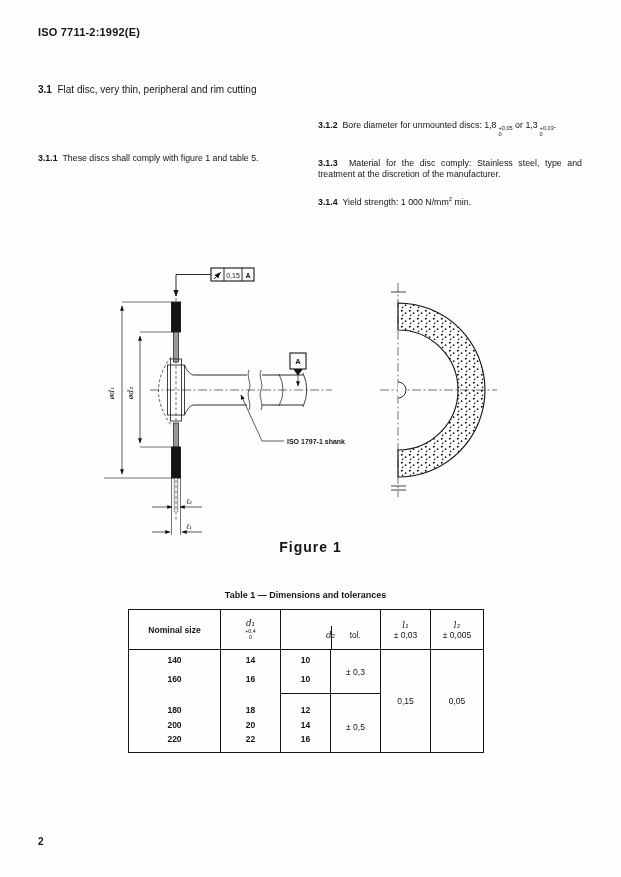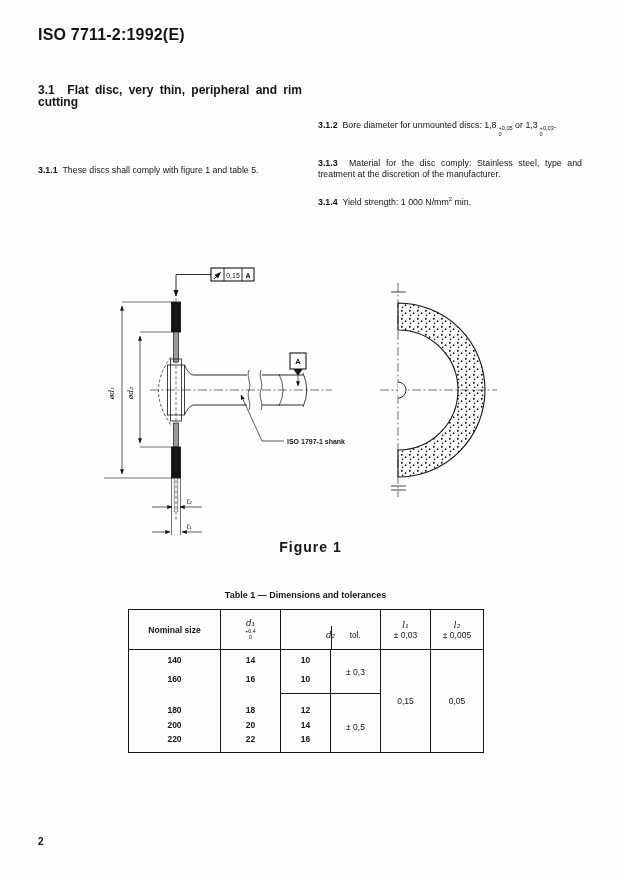--- a/index.html
+++ b/index.html
@@ -4,26 +4,26 @@
 <style>
   * { margin:0; padding:0; box-sizing:border-box; }
   html,body { background:#e8e8e8; }
   body { font-family:"Liberation Sans", sans-serif; color:#141414; }
   .page {
     position:relative; width:621px; height:877px; margin:0 auto;
     background:#fefefdff; background:#fefefd; overflow:hidden;
   }
   .doc-header {
     position:absolute; left:38px; top:26px;
-    font-size:16px; font-weight:bold; letter-spacing:0.2px;
+    font-size:11px; font-weight:bold; letter-spacing:0.2px;
   }
   .col { position:absolute; top:84px; width:264px; font-size:8.8px; line-height:11.5px; text-align:justify; }
   .col-left  { left:38px; }
   .col-right { left:318px;margin-top:36px; }
-  .sec-head { font-weight:bold; font-size:12px; line-height:12px; }
+  .sec-head { font-weight:normal; font-size:10px; line-height:12px; }
   .para b { font-weight:bold; }
   .p311 { margin-top:57px; }
   .p313 { margin-top:20px; }
   .p314 { margin-top:13px; }
   .tolstack {
     display:inline-flex; flex-direction:column; align-items:flex-start;
     font-size:5.6px; line-height:5.8px; vertical-align:-2px; margin-left:2px;
   }
   sup { font-size:6px; }
   

